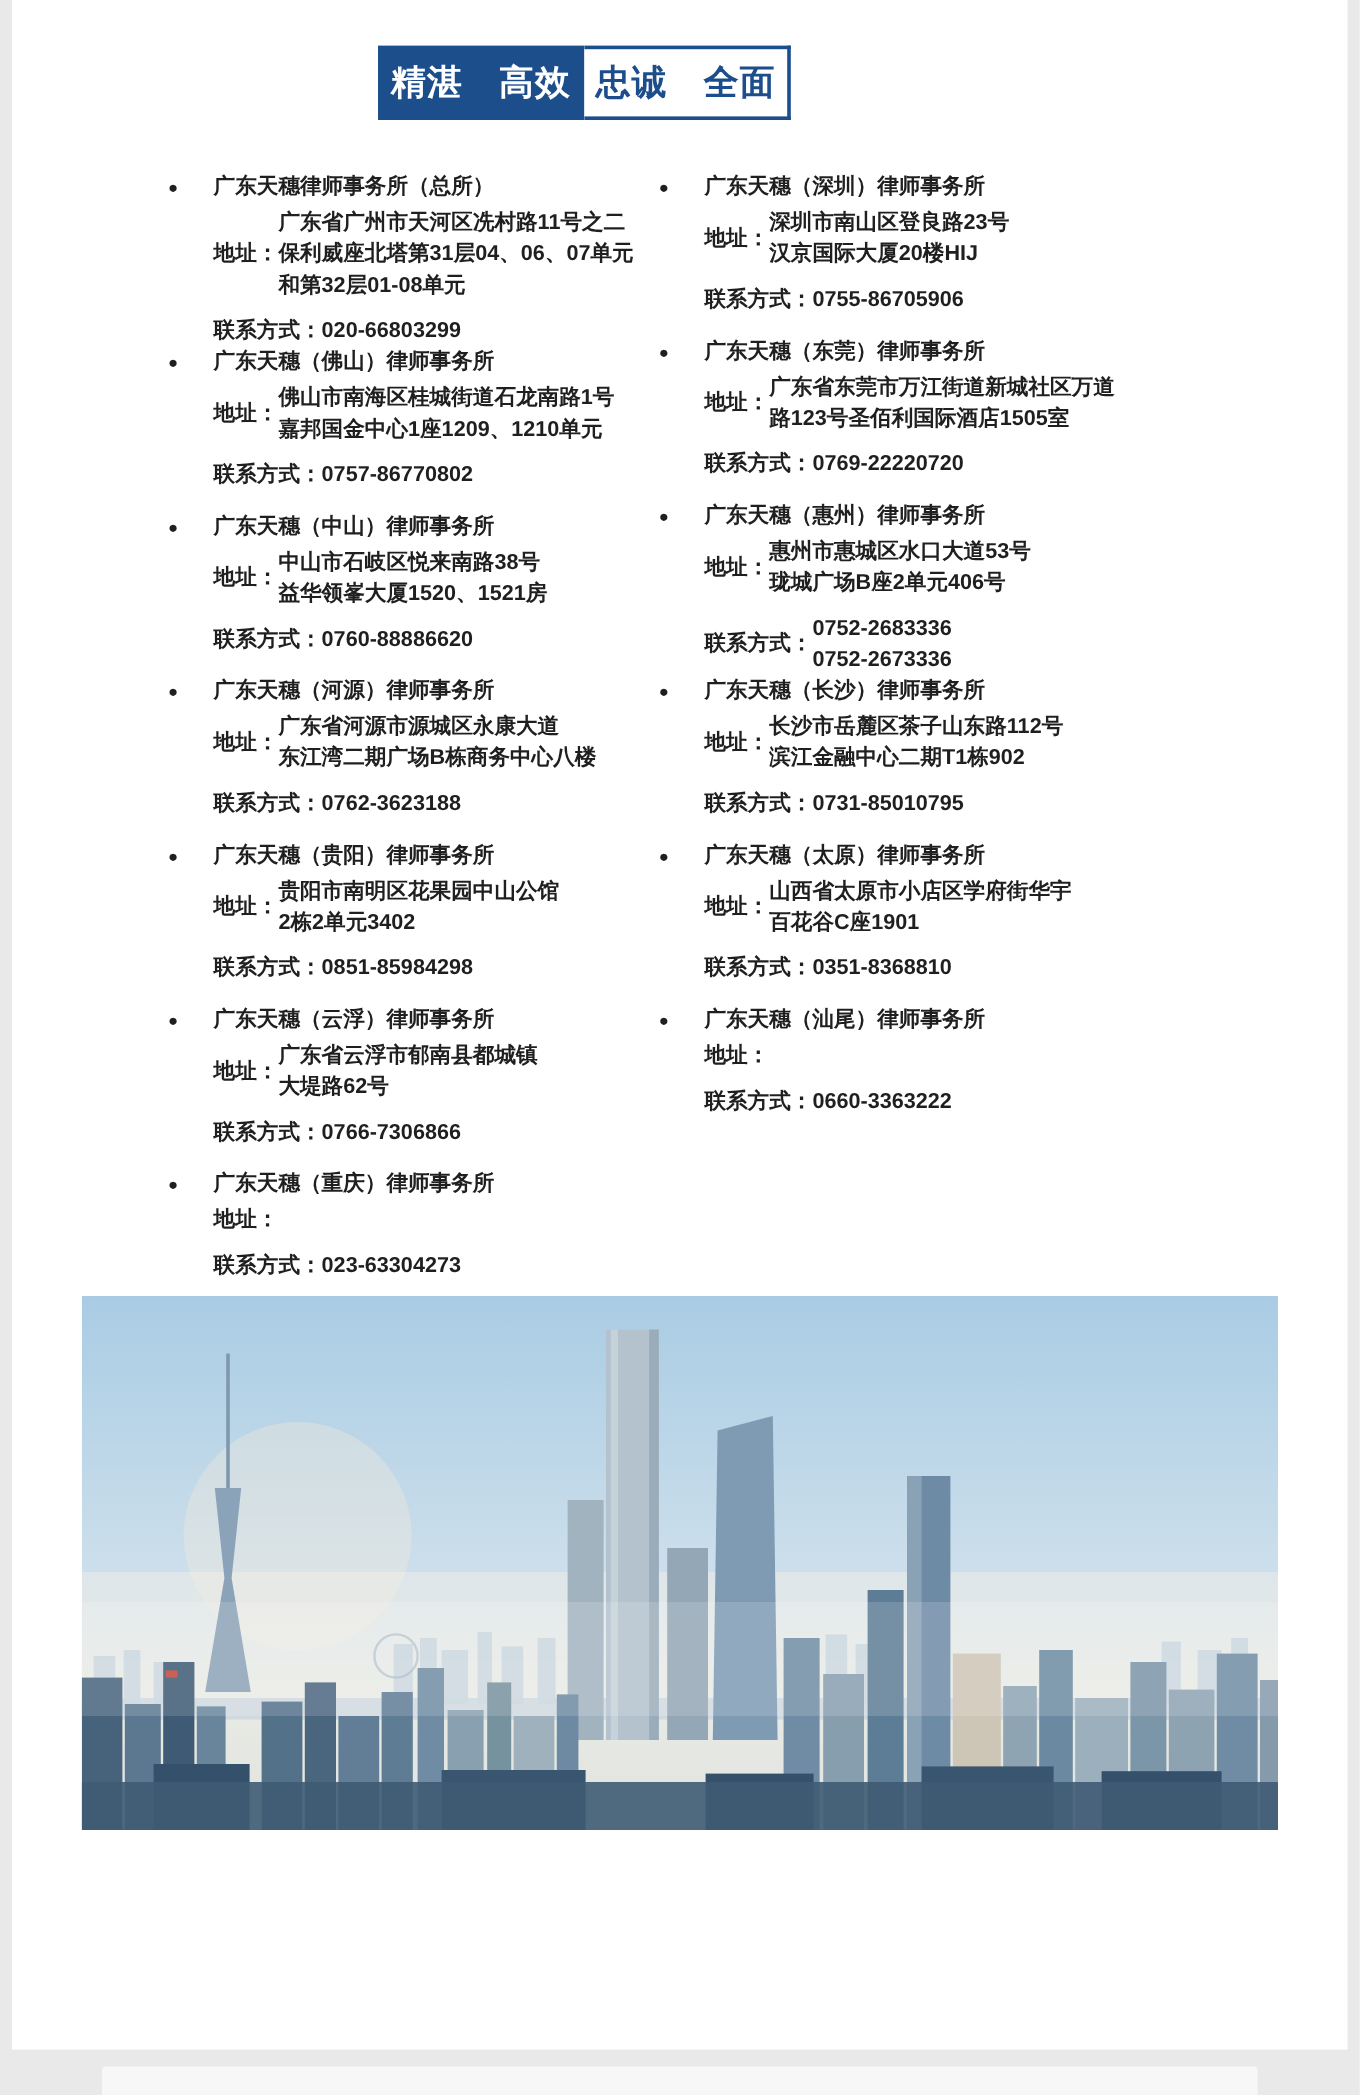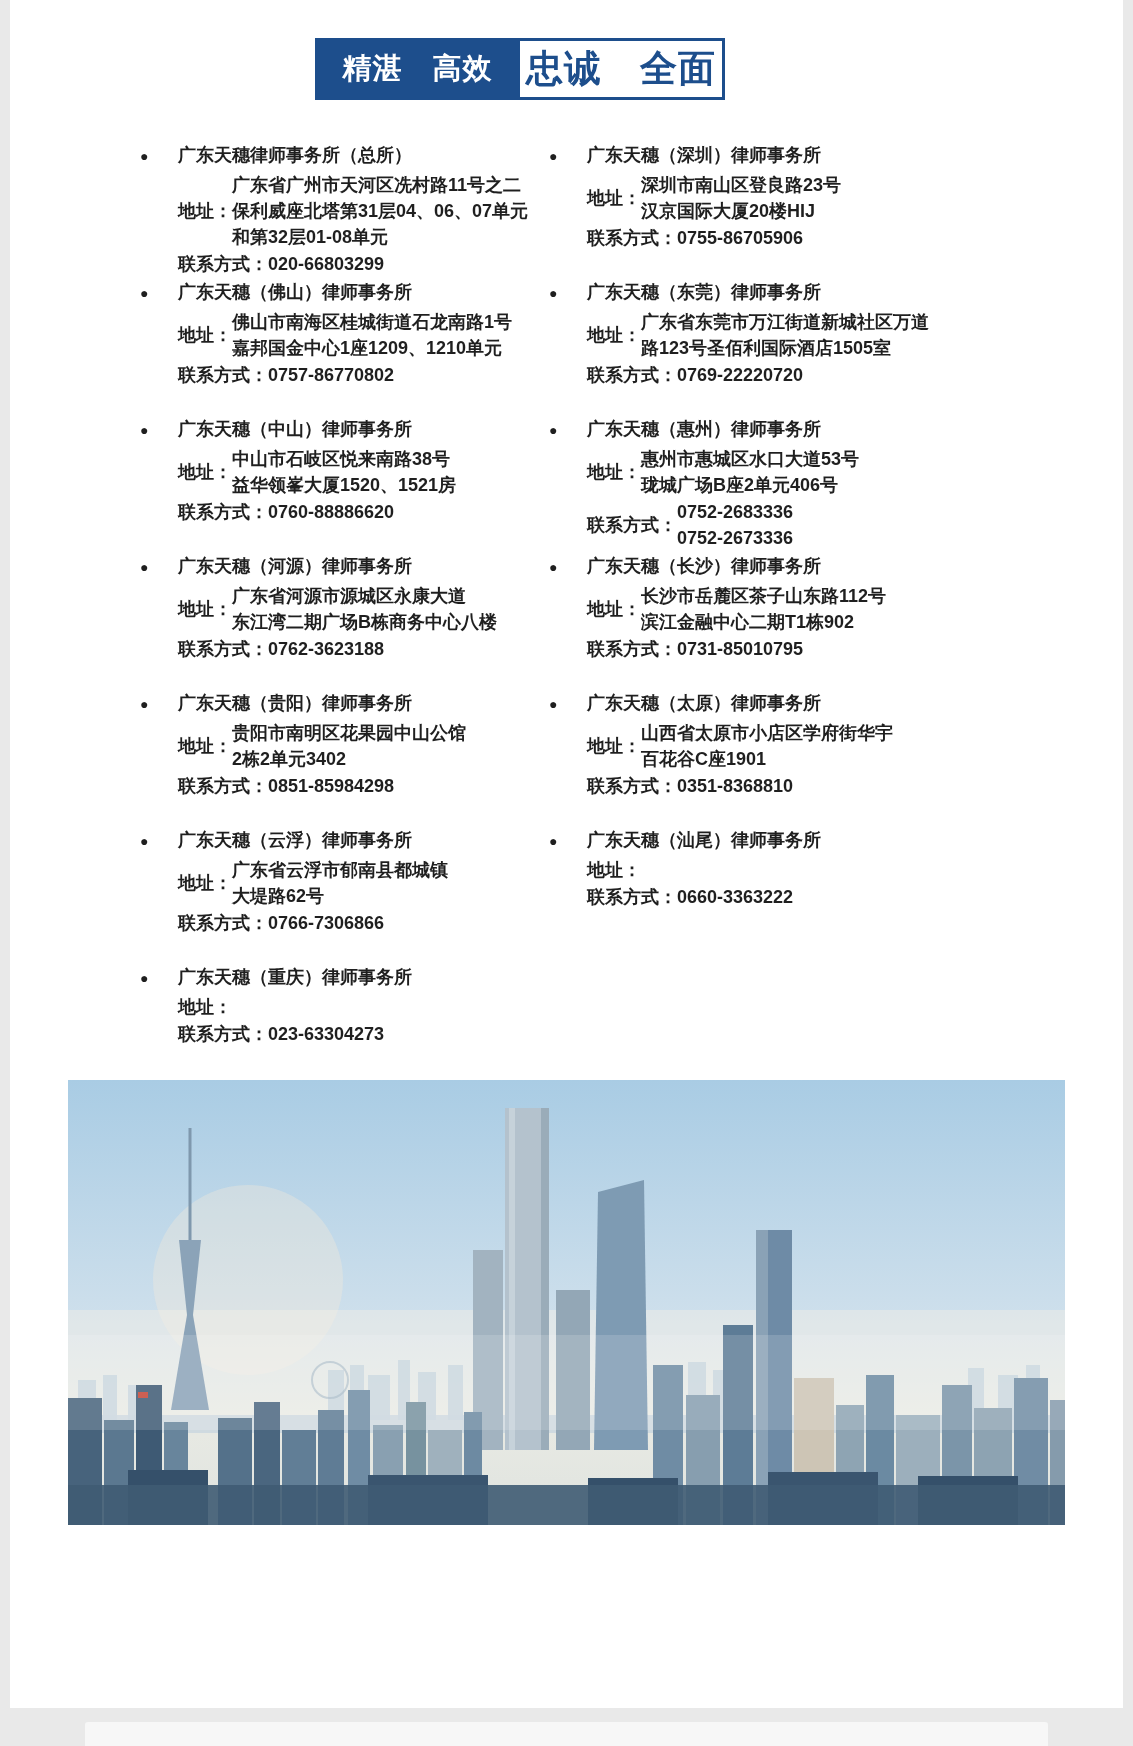--- a/index.html
+++ b/index.html
@@ -15,45 +15,45 @@
     position:absolute; left:10px; top:0;
     width:1113px; height:1708px;
     background:#ffffff;
   }
   .next-page-edge {
     position:absolute; left:85px; top:1722px;
     width:963px; height:24px;
     background:#f7f7f7; border-radius:3px 3px 0 0;
   }
   
-  .banner { position:absolute; left:305px; top:38px; width:410px; height:62px; display:flex; }
+  .banner { position:absolute; left:305px; top:38px; width:344px; height:62px; display:flex; }
   .banner-left {
     width:205px; height:62px; background:#1d4e8c; color:#ffffff;
     display:flex; align-items:center; justify-content:center;
     font-size:29px; font-weight:bold; letter-spacing:1px;
   }
   .banner-right {
     width:205px; height:62px; background:#ffffff; color:#1d4e8c;
     border:3px solid #1d4e8c; border-left:none;
     display:flex; align-items:center; justify-content:center;
-    font-size:37px; font-weight:bold; letter-spacing:1px;
+    font-size:29px; font-weight:bold; letter-spacing:1px;
   }
   
   .offices { position:absolute; left:130px; top:142px; display:flex; }
   .col { display:flex; flex-direction:column; }
   .col-left  { width:409px; }
   .col-right { width:430px; }
   .office { display:flex; min-height:137px; align-items:flex-start; }
   .bullet { width:38px; flex:0 0 38px; font-size:14px; line-height:26px; padding-top:1px; }
   .office-body { flex:1; font-size:18px; font-weight:bold; line-height:26px; }
   .office-name { white-space:pre; margin-bottom:4px; }
   .office-row { display:flex;align-items:center; }
   .office-row .label { white-space:pre; }
   .office-row .value { white-space:pre; }
-  .office-row.contact { margin-top:1px; }
+  .office-row.contact { margin-top:12px; }
   
   .photo {
     position:absolute; left:58px; top:1080px;
     width:997px; height:445px; overflow:hidden;
   }
   .photo svg { display:block; width:100%; height:100%; }
 </style>
 </head>
 <body>
 

